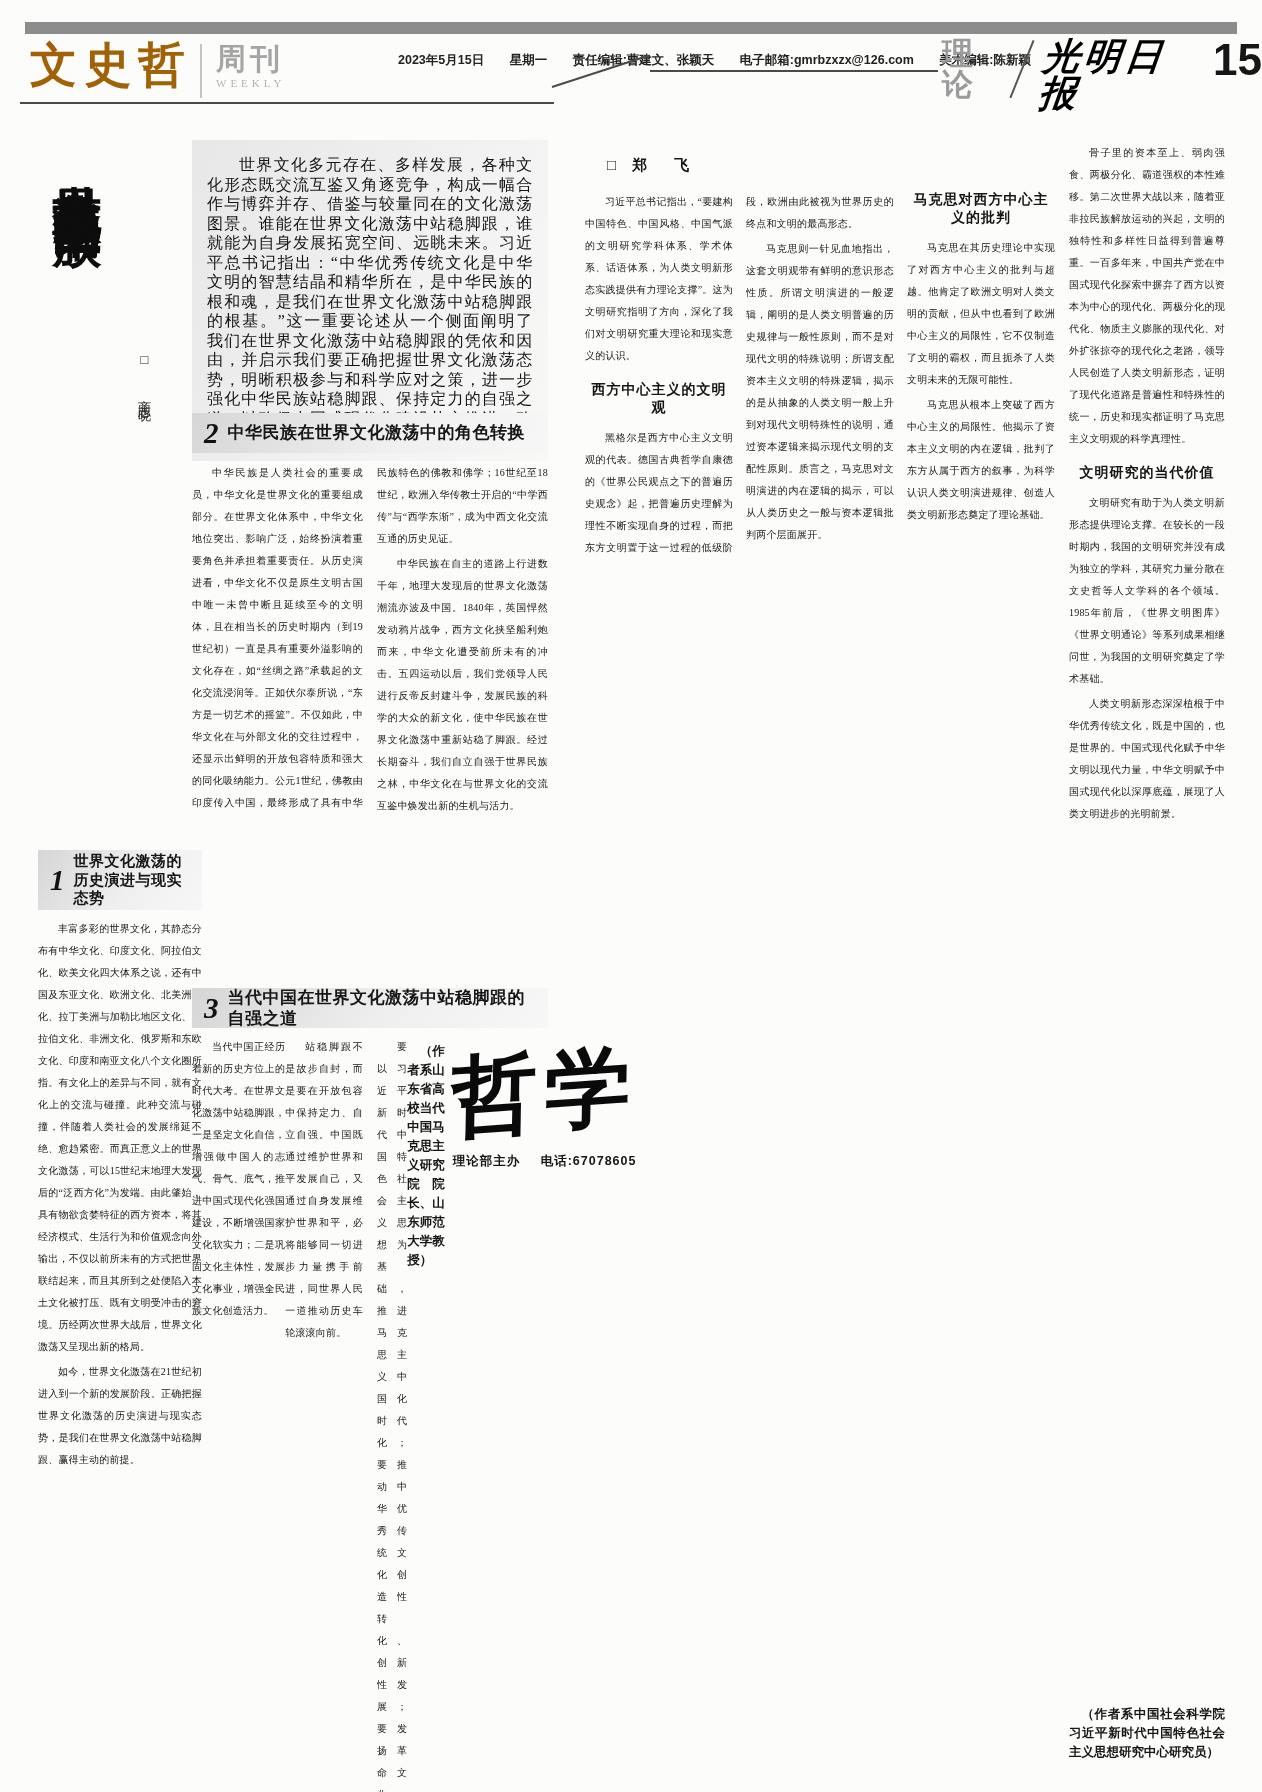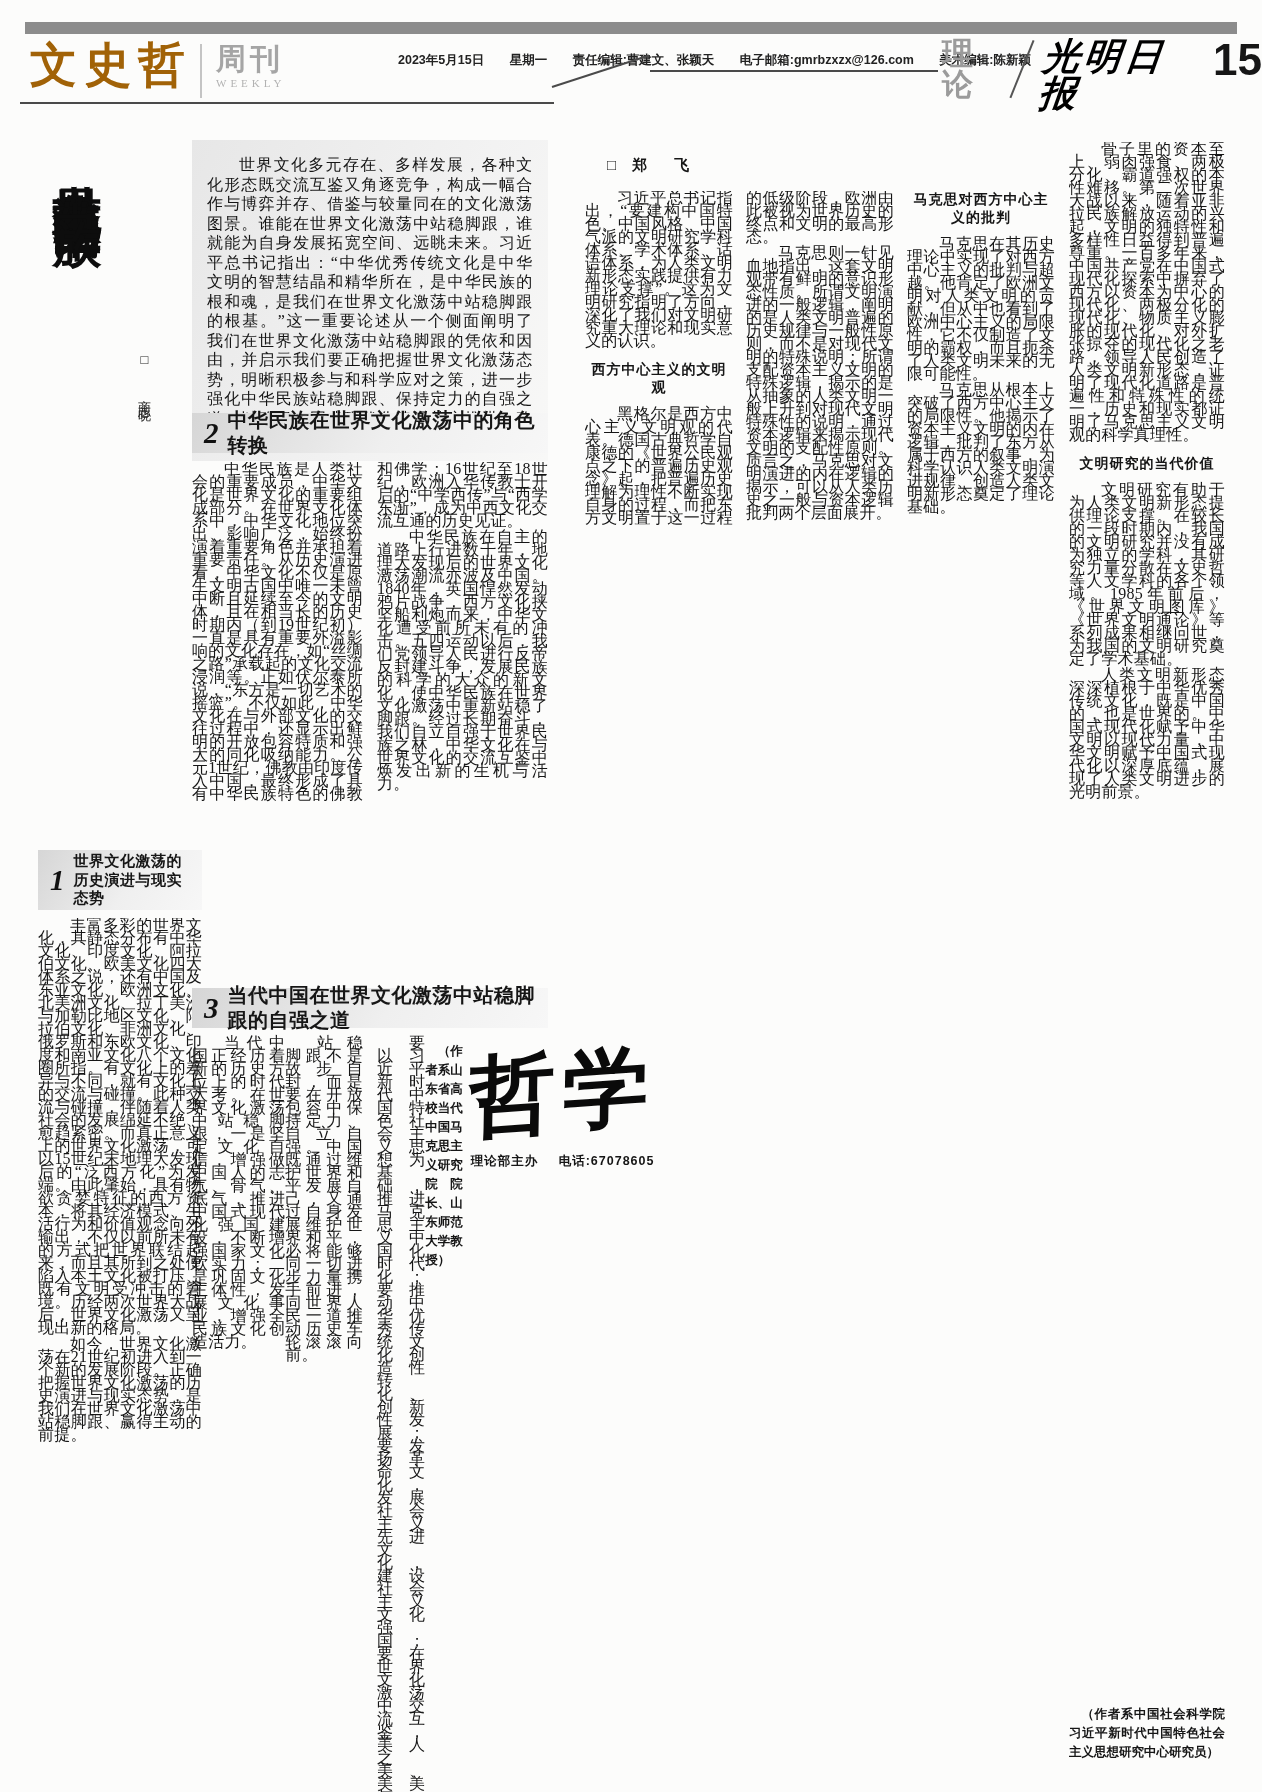--- a/index.html
+++ b/index.html
@@ -34,27 +34,27 @@
   .rule-right{left:650px;top:70px;width:288px;height:2px;background:#4a4a4a;}
   
   .vtitle{left:50px;top:146px;height:640px;writing-mode:vertical-rl;text-orientation:upright;
     font-size:49px;font-weight:900;letter-spacing:3px;line-height:1.08;color:#0d0d0d;}
   .vauthor{left:135px;top:352px;writing-mode:vertical-rl;text-orientation:upright;
     font-size:13px;color:#222;letter-spacing:4px;font-family:"Liberation Sans",sans-serif;}
   .sec-bar{background:linear-gradient(120deg,#d6d6d6 0%,#efefef 55%,#f7f7f7 100%);
     display:flex;align-items:center;box-sizing:border-box;padding:4px 8px;}
   .sec-num{font-style:italic;font-weight:900;font-size:29px;line-height:1;
     margin:0 9px 0 4px;color:#111;font-family:"Liberation Serif",serif;}
-  .sec-head{font-family:"Liberation Sans",sans-serif;font-weight:700;font-size:20px;
+  .sec-head{font-family:"Liberation Sans",sans-serif;font-weight:700;font-size:17px;
     line-height:1.25;letter-spacing:0.5px;}
   .sec1-bar{left:38px;top:850px;width:164px;height:60px;}
   .sec1-bar .sec-head{font-size:15px;}
   .sec2-bar{left:192px;top:413px;width:356px;height:40px;}
   .sec3-bar{left:192px;top:988px;width:356px;height:40px;}
-  .para{font-size:16px;line-height:13px;text-align:justify;text-indent:2em;
+  .para{font-size:10px;line-height:22px;text-align:justify;text-indent:2em;
     margin:0 0 3px 0;letter-spacing:0.2px;}
   .sec1-body{left:38px;top:918px;width:164px;height:852px;overflow:hidden;}
   .introbox{left:192px;top:140px;width:356px;min-height:228px;box-sizing:border-box;
     background:linear-gradient(115deg,#e7e7e7 0%,#f2f2f2 60%,#f8f8f7 100%);
     padding:15px 15px 13px 15px;}
   .introbox .para{font-size:16px;line-height:19.5px;letter-spacing:0.8px;margin:0;}
   .sec2-body{left:192px;top:462px;width:356px;height:494px;overflow:hidden;
     column-count:2;column-gap:14px;}
   .sec3-area{left:192px;top:1036px;width:356px;height:734px;display:flex;gap:14px;}
   .sec3-col{width:171px;display:flex;}

